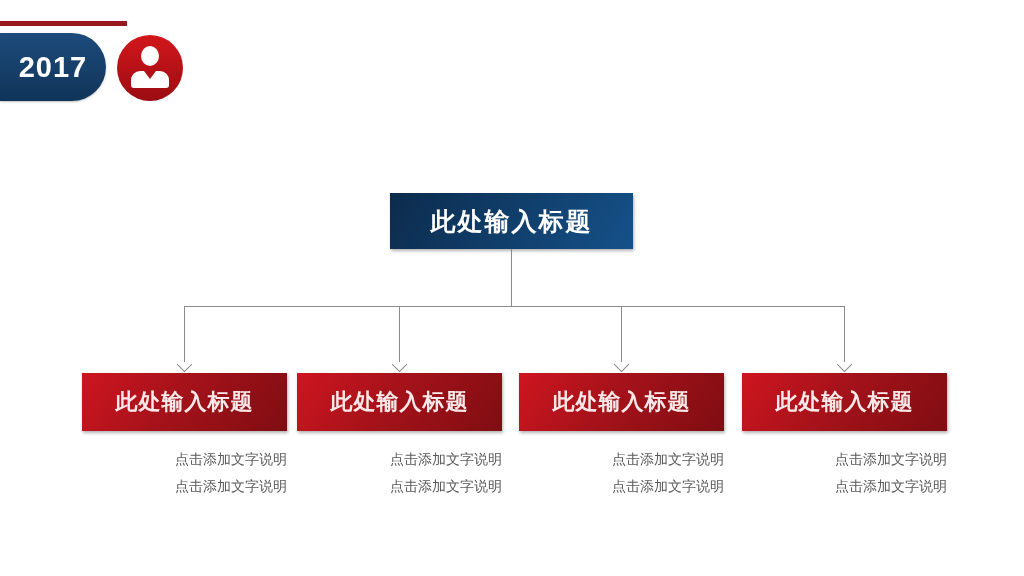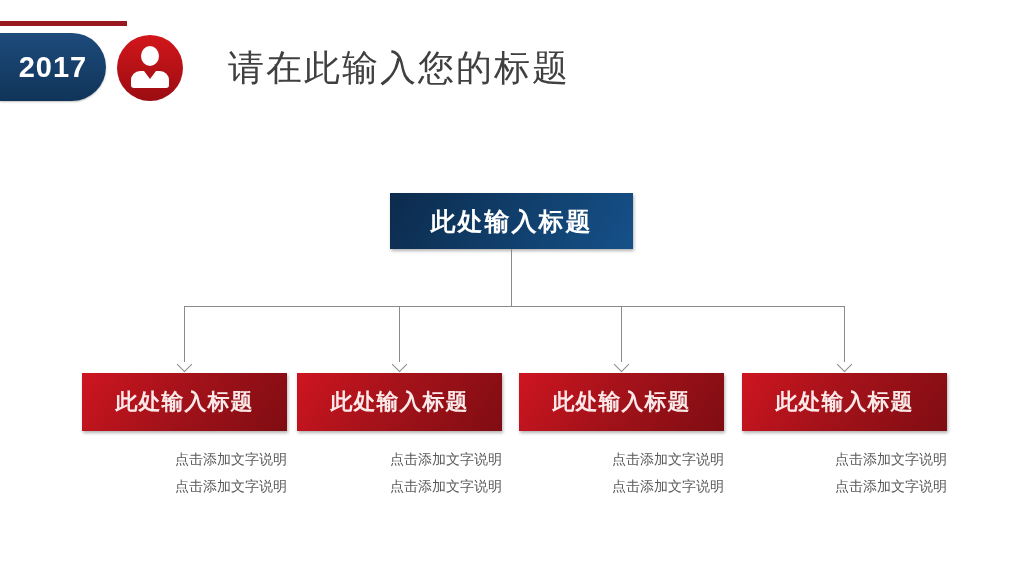--- a/index.html
+++ b/index.html
@@ -91,21 +91,20 @@
   <div class="year-pill">
     <span>2017</span>
   </div>
 
   <div class="avatar">
     <div class="head"></div>
     <div class="shoulders"></div>
     <div class="collar"></div>
   </div>
 
-  <div class="page-title">请在此输入您的标题</div>
 
   <div>
 
     <div class="root-node">
       <span>此处输入标题</span>
     </div>
 
     <div class="conn v-root"></div>
     <div class="conn h-main"></div>
     <div class="conn drop d1"></div>

